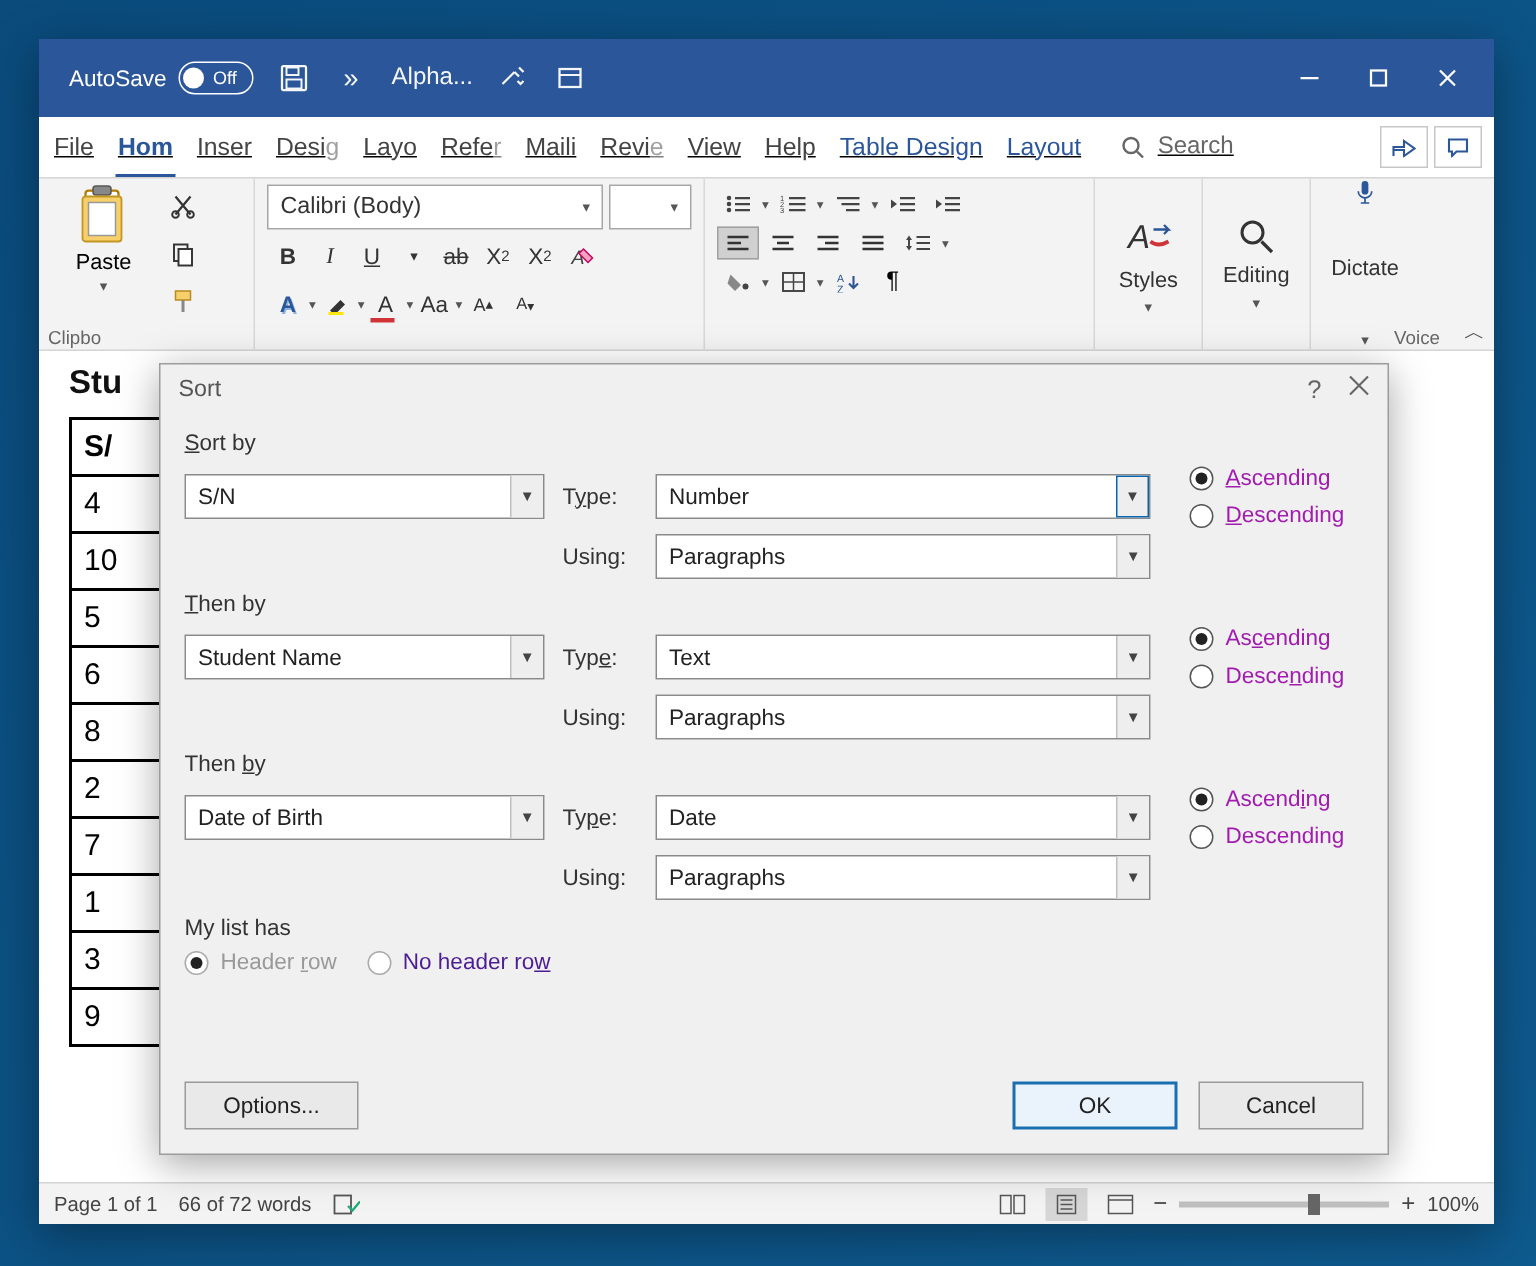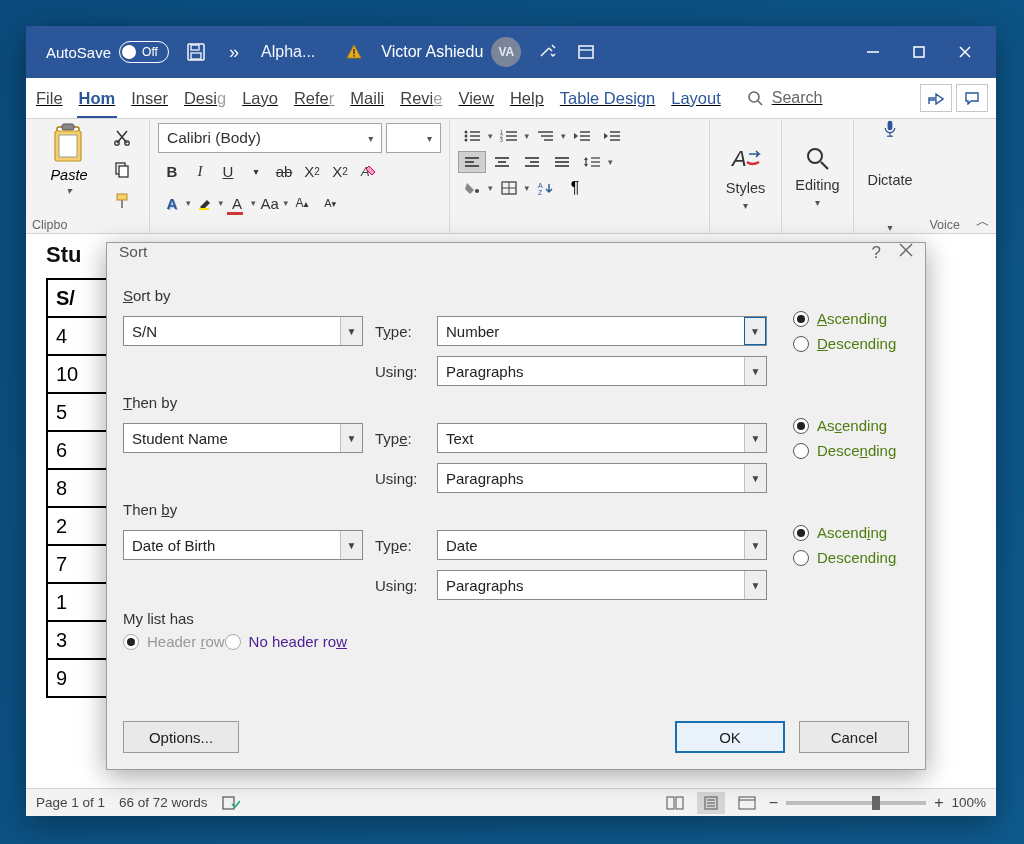--- a/index.html
+++ b/index.html
@@ -64,43 +64,43 @@
   
   .statusbar { height: 28px; background: #f3f3f3; border-top: 1px solid #d4d4d4; display: flex; align-items: center; font-size: 13.5px; color: #444; padding: 0 10px; gap: 14px; }
   .sb-right { margin-left: auto; display: flex; align-items: center; gap: 8px; }
   .view-btn { width: 28px; height: 22px; display: inline-flex; align-items: center; justify-content: center; color: #555; }
   .view-btn.on { background: #d6d6d6; }
   .zoom-track { width: 140px; height: 4px; background: #bfbfbf; position: relative; }
   .zoom-thumb { position: absolute; top: -5px; left: 86px; width: 8px; height: 14px; background: #666; }
   
   
   .dialog { position: absolute; left: 80px; top: 216px; width: 820px; height: 528px; background: #f0f0f0; border: 1px solid #9c9c9c; box-shadow: 0 6px 25px rgba(0,0,0,.35); display: flex; flex-direction: column; font-size: 15px; color: #333; }
-  .dlg-title { height: 34px; display: flex; align-items: flex-start; padding: 0 12px; font-size: 15.5px; color: #555; }
+  .dlg-title { height: 34px; display: flex; align-items: center; padding: 0 12px; font-size: 15.5px; color: #555; }
   .dlg-title-right { margin-left: auto; display: flex; gap: 18px; color: #666; }
   .dlg-body { flex: 1; padding: 4px 16px 10px 16px; }
   
   .sect-label { font-size: 15px; color: #333; margin: 6px 0 6px 0; }
   .sect-label .ul { text-decoration: underline; }
   
   .sort-row { display: flex; align-items: center; gap: 12px; margin-bottom: 8px; }
   .combo { height: 30px; background: #fff; border: 1px solid #8a8a8a; display: flex; align-items: center; }
   .combo-main { flex: 1; padding: 0 8px; font-size: 15px; color: #222; }
   .combo-arr { width: 22px; height: 100%; border-left: 1px solid #bfbfbf; background: #eee; display: flex; align-items: center; justify-content: center; font-size: 10px; color: #444; }
   .combo.hl .combo-arr { border: 1px solid #0a64ad; }
   .lbl { font-size: 15px; color: #333; width: 50px; }
   .lbl .ul { text-decoration: underline; }
   
   .radio-col { display: flex; flex-direction: column; gap: 8px; margin-left: 14px; }
-  .radio { display: flex; align-items: center; gap: 8px; font-size: 15px; color: #4d7c0f; }
+  .radio { display: flex; align-items: center; gap: 8px; font-size: 15px; color: #a21caf; }
   .radio .ul { text-decoration: underline; }
   .rdot { width: 16px; height: 16px; border: 1.5px solid #555; border-radius: 50%; display: inline-flex; align-items: center; justify-content: center; background: #fff; }
   .rdot.on::after { content: ""; width: 8px; height: 8px; background: #222; border-radius: 50%; }
   .rdot.dis { border-color: #aaa; }
   
-  .hr-row { display: flex; align-items: center; margin-top: 6px; color: #888; }
+  .hr-row { display: flex; align-items: center; gap: 20px; margin-top: 6px; color: #888; }
   
   .dlg-buttons { display: flex; align-items: center; padding: 0 16px 16px 16px; gap: 14px; }
   .btn { height: 32px; min-width: 110px; background: #e9e9e9; border: 1px solid #9a9a9a; display: flex; align-items: center; justify-content: center; font-size: 15px; color: #222; }
   .btn.primary { border: 2px solid #1a6fb0; background: #eaf3fb; }
   
   
   svg { display: block; }
 </style>
 </head>
 <body>
@@ -117,31 +117,20 @@
     </span>
     <span class="tb-icon">
       <svg width="20" height="20" viewBox="0 0 20 20">
           <rect x="2" y="2" width="16" height="16" rx="1" fill="none" stroke="#fff" stroke-width="1.5"></rect>
           <rect x="5" y="3" width="8" height="5" fill="none" stroke="#fff" stroke-width="1.3"></rect>
           <rect x="5" y="11" width="10" height="6" fill="none" stroke="#fff" stroke-width="1.3"></rect>
         </svg>
     </span>
     <span class="tb-icon" style="font-size:18px;">»</span>
     <span class="tb-title">Alpha...</span>
-    <span class="tb-user">
-      <span class="tb-icon">
-        <svg width="18" height="18" viewBox="0 0 18 18">
-            <path d="M9 2 L16 15 L2 15 Z" fill="#f2b01e" stroke="#b07c00" stroke-width=".8"></path>
-            <rect x="8.2" y="6" width="1.6" height="5" fill="#5a3a00"></rect>
-            <rect x="8.2" y="12" width="1.6" height="1.6" fill="#5a3a00"></rect>
-          </svg>
-      </span>
-      <span style="font-size:16px;">Victor Ashiedu</span>
-      <span class="avatar-circ">VA</span>
-    </span>
     <span class="tb-icon" style="margin-left:14px;">
       <svg width="20" height="20" viewBox="0 0 20 20">
           <path d="M3 14 L11 6 M11 6 l3 3 M14 3 l3 3" stroke="#fff" stroke-width="1.5" fill="none"></path>
           <path d="M13 12 l2 2 l2-2" stroke="#fff" stroke-width="1.5" fill="none"></path>
         </svg>
     </span>
     <span class="tb-icon">
       <svg width="18" height="18" viewBox="0 0 18 18">
           <rect x="2" y="3" width="14" height="12" fill="none" stroke="#fff" stroke-width="1.5"></rect>
           <line x1="2" y1="7" x2="16" y2="7" stroke="#fff" stroke-width="1.3"></line>
@@ -194,21 +183,21 @@
       </div>
       <div class="small-btn">
         <svg width="16" height="14" viewBox="0 0 16 14">
             <path d="M2 2 h12 v8 h-7 l-3 3 v-3 h-2 z" fill="none" stroke="#2b579a" stroke-width="1.4"></path>
           </svg>
       </div>
     </div>
   </div>
 
   <div class="ribbon">
-    <div class="rgroup" style="width:124px;font-style:italic;">
+    <div class="rgroup" style="width:144px;">
       <div style="display:flex; gap:4px;">
         <div class="clip-col">
           <svg class="paste-icon" viewBox="0 0 36 42">
               <rect x="6" y="4" width="22" height="32" rx="2" fill="#fff" stroke="#b07c00" stroke-width="1.5"></rect>
               <rect x="11" y="1" width="12" height="6" rx="2" fill="#888" stroke="#555"></rect>
               <rect x="4" y="8" width="26" height="30" rx="2" fill="#f7d06b" stroke="#c19622" stroke-width="1.2"></rect>
               <rect x="8" y="12" width="18" height="22" fill="#fff" stroke="#999"></rect>
             </svg>
           <span style="font-size:14.5px;">Paste</span>
           <span style="font-size:10px;color:#555;">▾</span>

